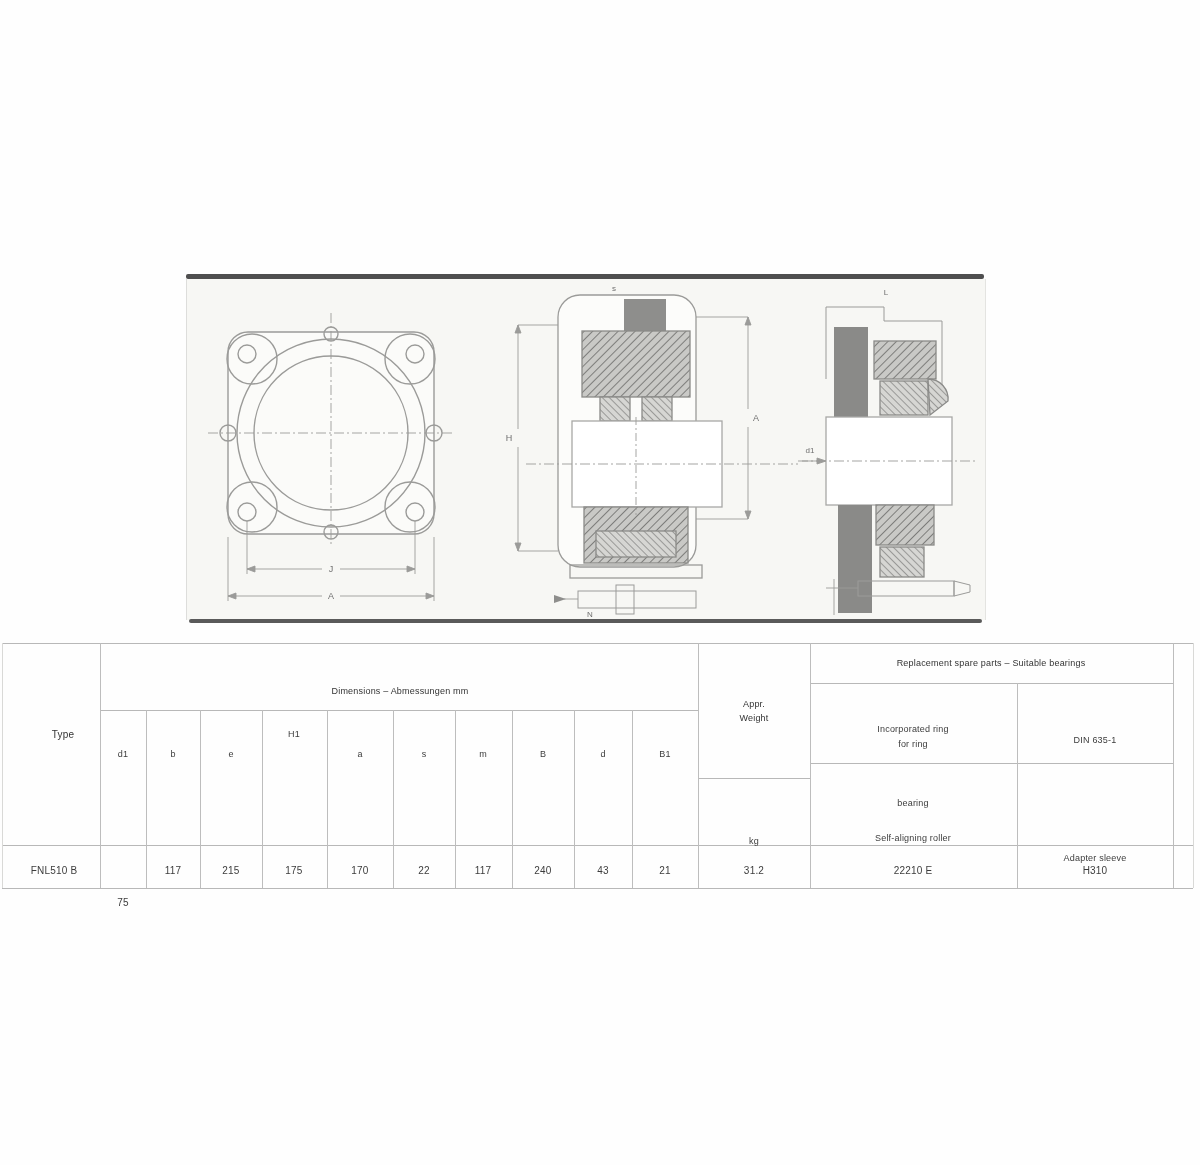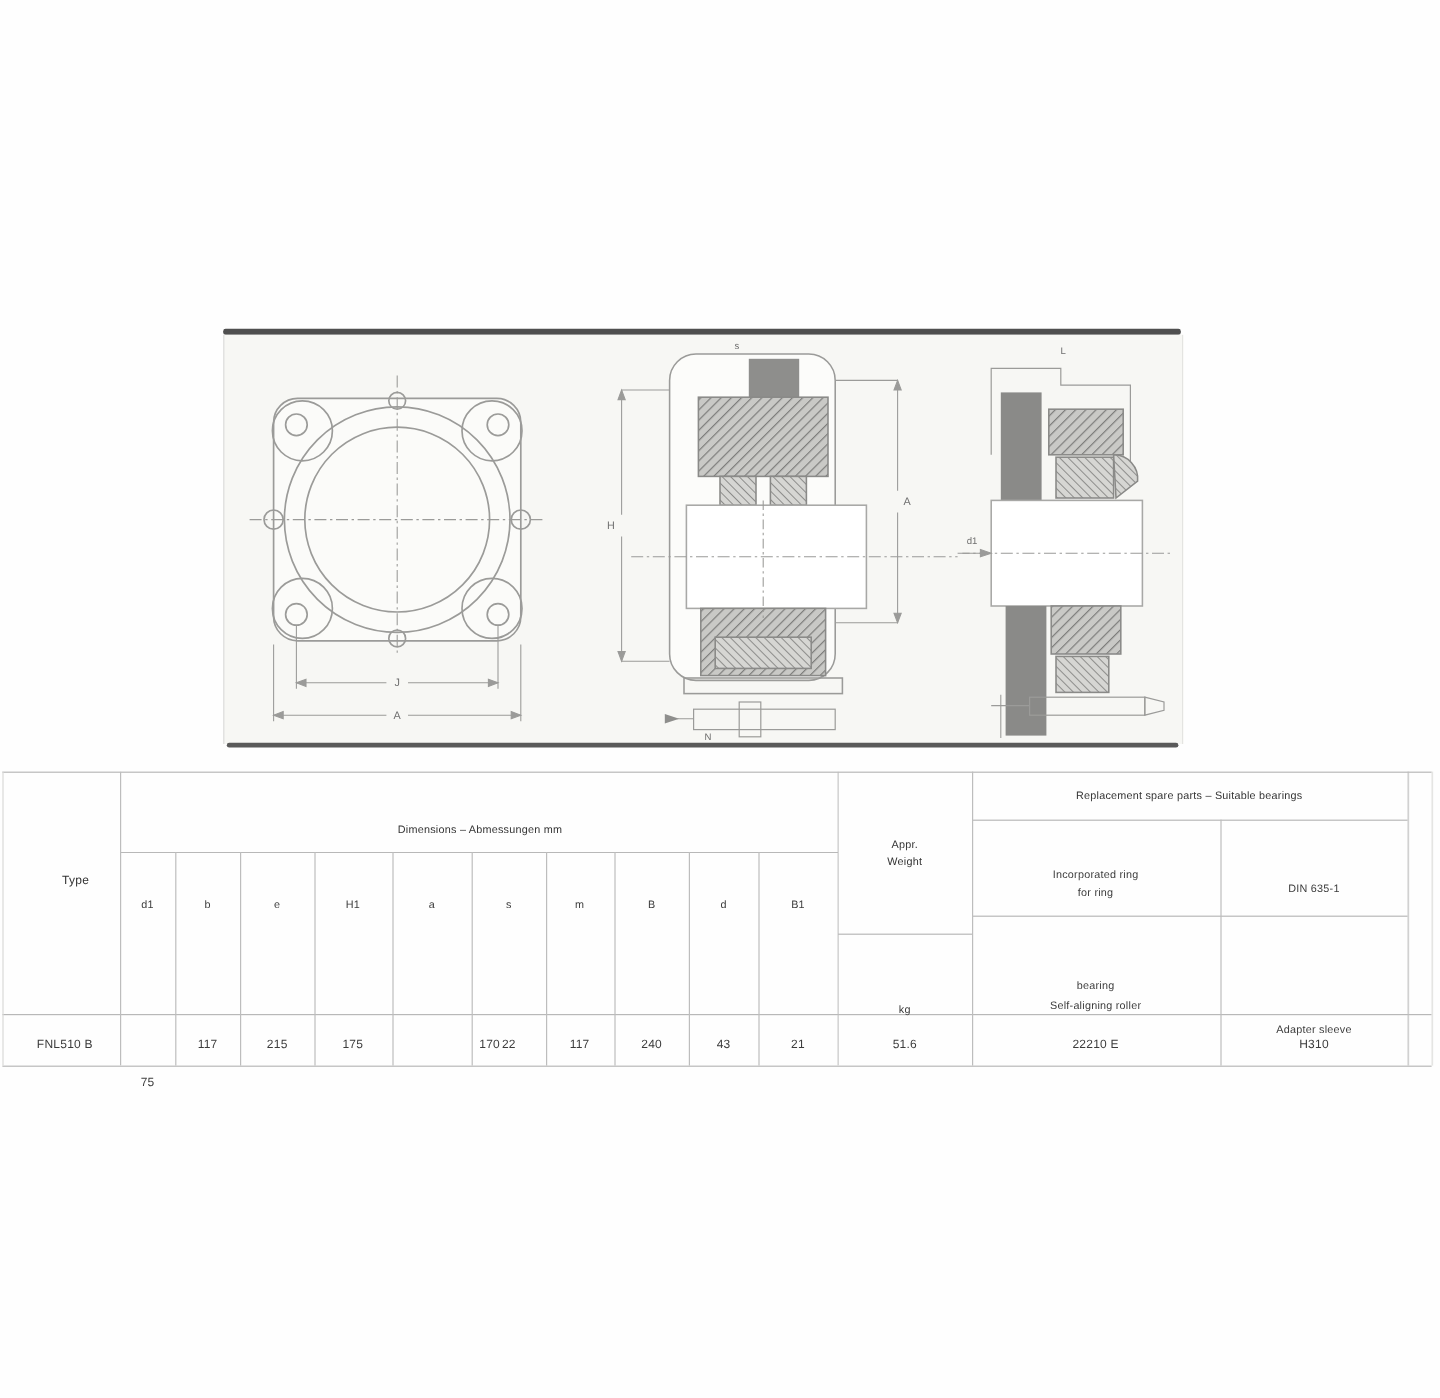--- a/index.html
+++ b/index.html
@@ -203,49 +203,49 @@
   <div class="vline" style="left:1017px;top:683px;height:205px;"></div>
   <div class="vline" style="left:1173px;top:643px;height:245px;"></div>
   <div class="vline faint" style="left:1193px;top:643px;height:245px;"></div>
 
   <div class="cell hdr" style="left:63px;top:735px;">Type</div>
   <div class="cell hdr small" style="left:400px;top:691px;">Dimensions – Abmessungen  mm</div>
 
   <div class="cell small" style="left:123px;top:754px;">d1</div>
   <div class="cell small" style="left:173px;top:754px;">b</div>
   <div class="cell small" style="left:231px;top:754px;">e</div>
-  <div class="cell small" style="left:294px;top:754px;">H1</div>
+  <div class="cell small" style="left:294px;top:734px;">H1</div>
   <div class="cell small" style="left:360px;top:754px;">a</div>
   <div class="cell small" style="left:424px;top:754px;">s</div>
   <div class="cell small" style="left:483px;top:754px;">m</div>
   <div class="cell small" style="left:543px;top:754px;">B</div>
   <div class="cell small" style="left:603px;top:754px;">d</div>
   <div class="cell small" style="left:665px;top:754px;">B1</div>
 
   <div class="cell hdr small" style="left:754px;top:704px;">Appr.</div>
   <div class="cell hdr small" style="left:754px;top:718px;">Weight</div>
   <div class="cell small" style="left:754px;top:841px;">kg</div>
 
   <div class="cell hdr small" style="left:991px;top:663px;">Replacement spare parts – Suitable bearings</div>
   <div class="cell small" style="left:913px;top:729px;">Incorporated ring</div>
   <div class="cell small" style="left:913px;top:744px;">for ring</div>
   <div class="cell small" style="left:1095px;top:740px;">DIN 635-1</div>
   <div class="cell small" style="left:913px;top:838px;">Self-aligning roller</div>
-  <div class="cell small" style="left:913px;top:821px;">bearing</div>
+  <div class="cell small" style="left:913px;top:803px;">bearing</div>
   <div class="cell small" style="left:1095px;top:814px;margin-top:44px;">Adapter sleeve</div>
 
   <div>
     <div class="cell" style="left:54px;top:871px;">FNL510 B</div>
     <div class="cell" style="left:123px;top:903px;">75</div>
     <div class="cell" style="left:173px;top:871px;">117</div>
     <div class="cell" style="left:231px;top:871px;">215</div>
     <div class="cell" style="left:294px;top:871px;">175</div>
-    <div class="cell" style="left:360px;top:871px;margin-left:48px;">170</div>
+    <div class="cell" style="left:360px;top:871px;">170</div>
     <div class="cell" style="left:424px;top:871px;">22</div>
     <div class="cell" style="left:483px;top:871px;">117</div>
     <div class="cell" style="left:543px;top:871px;">240</div>
     <div class="cell" style="left:603px;top:871px;">43</div>
     <div class="cell" style="left:665px;top:871px;">21</div>
-    <div class="cell" style="left:754px;top:871px;">51.6</div>
+    <div class="cell" style="left:754px;top:871px;">31.2</div>
     <div class="cell" style="left:913px;top:871px;">22210 E</div>
     <div class="cell" style="left:1095px;top:871px;">H310</div>
   </div>
 </div>
 
 </body></html>

